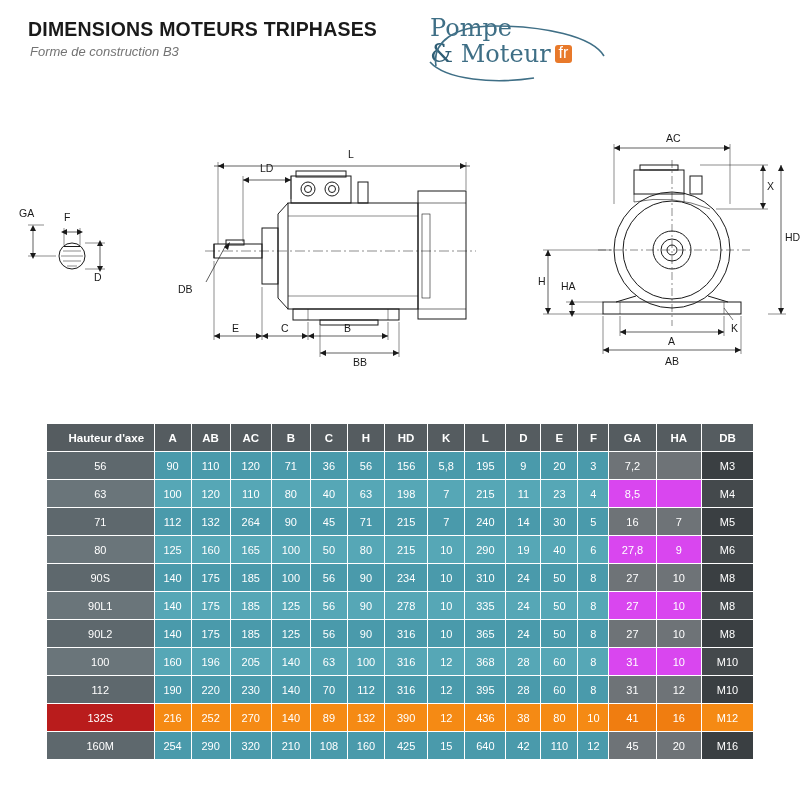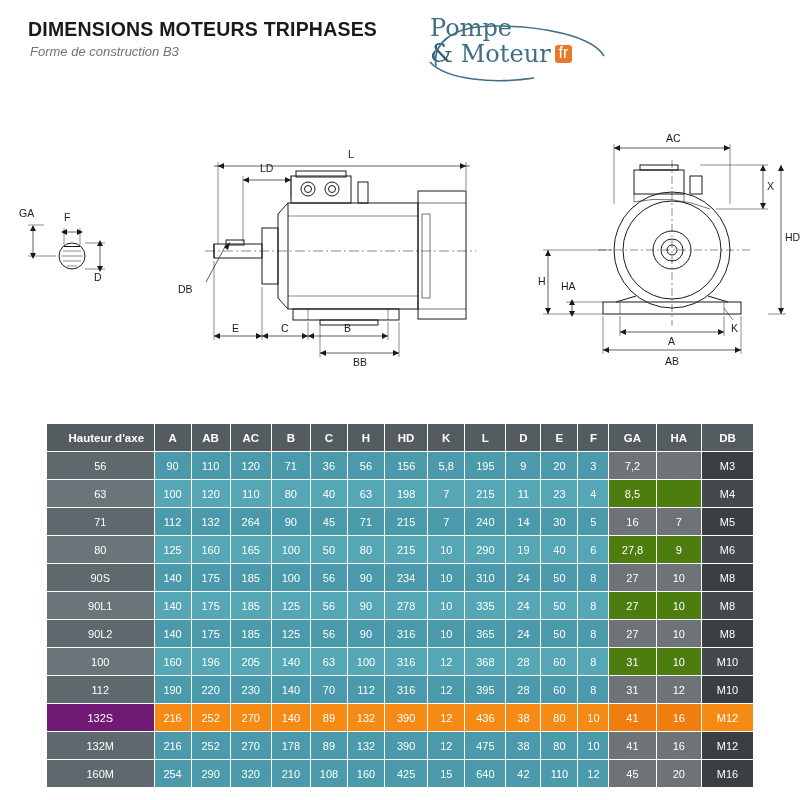--- a/index.html
+++ b/index.html
@@ -132,24 +132,24 @@
     padding-left: 12px;
   }
   
   td.c-name   { background: #5e686d; }
   td.c-mid    { background: #4a9aab; }
   td.c-ga     { background: #6e7377; }
   td.c-db     { background: #3a3f42; }
 
   tr.row-alt td.c-name { background: #6a757a; }
   tr.row-alt td.c-mid  { background: #56a7b6; }
-  tr.row-alt td.c-ga   { background: #4d7c0f; }
+  tr.row-alt td.c-ga   { background: #d946ef; }
   tr.row-alt td.c-db   { background: #44494c; }
 
-  tr.row-hl td.c-name { background: #701a75; }
+  tr.row-hl td.c-name { background: #b91c1c; }
   tr.row-hl td.c-mid  { background: #f58a14; }
   tr.row-hl td.c-ga   { background: #f07d10; }
   tr.row-hl td.c-db   { background: #f58a14; }
 
   
   table.dims td, table.dims th {
     border-right: 1px solid #ffffff;
     border-bottom: 1px solid #ffffff;
   }
   table.dims td:last-child, table.dims th:last-child {
@@ -609,38 +609,20 @@
           <td class="c-mid">12</td>
           <td class="c-mid">436</td>
           <td class="c-mid">38</td>
           <td class="c-mid">80</td>
           <td class="c-mid">10</td>
           <td class="c-ga">41</td>
           <td class="c-ga">16</td>
           <td class="c-db">M12</td>
         </tr>
         <tr>
-          <td class="c-name">132M</td>
-          <td class="c-mid">216</td>
-          <td class="c-mid">252</td>
-          <td class="c-mid">270</td>
-          <td class="c-mid">178</td>
-          <td class="c-mid">89</td>
-          <td class="c-mid">132</td>
-          <td class="c-mid">390</td>
-          <td class="c-mid">12</td>
-          <td class="c-mid">475</td>
-          <td class="c-mid">38</td>
-          <td class="c-mid">80</td>
-          <td class="c-mid">10</td>
-          <td class="c-ga">41</td>
-          <td class="c-ga">16</td>
-          <td class="c-db">M12</td>
-        </tr>
-        <tr>
           <td class="c-name">160M</td>
           <td class="c-mid">254</td>
           <td class="c-mid">290</td>
           <td class="c-mid">320</td>
           <td class="c-mid">210</td>
           <td class="c-mid">108</td>
           <td class="c-mid">160</td>
           <td class="c-mid">425</td>
           <td class="c-mid">15</td>
           <td class="c-mid">640</td>

